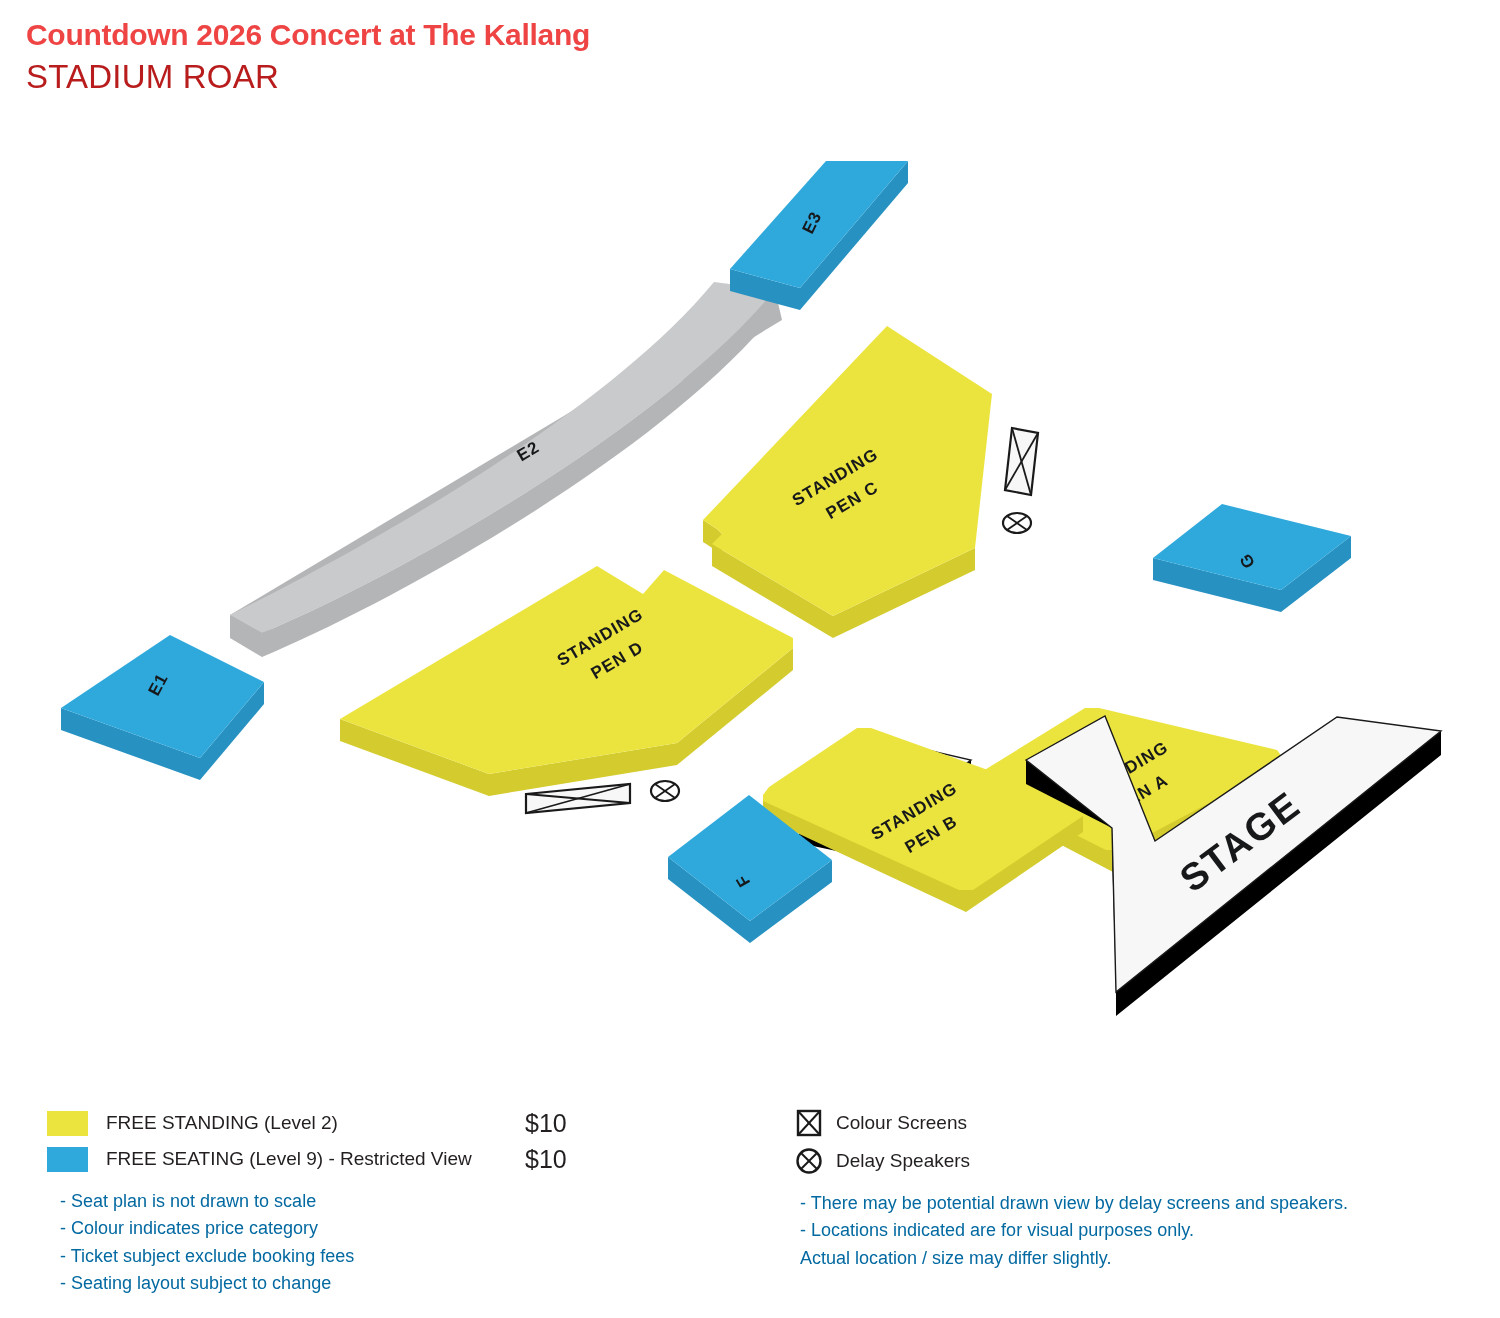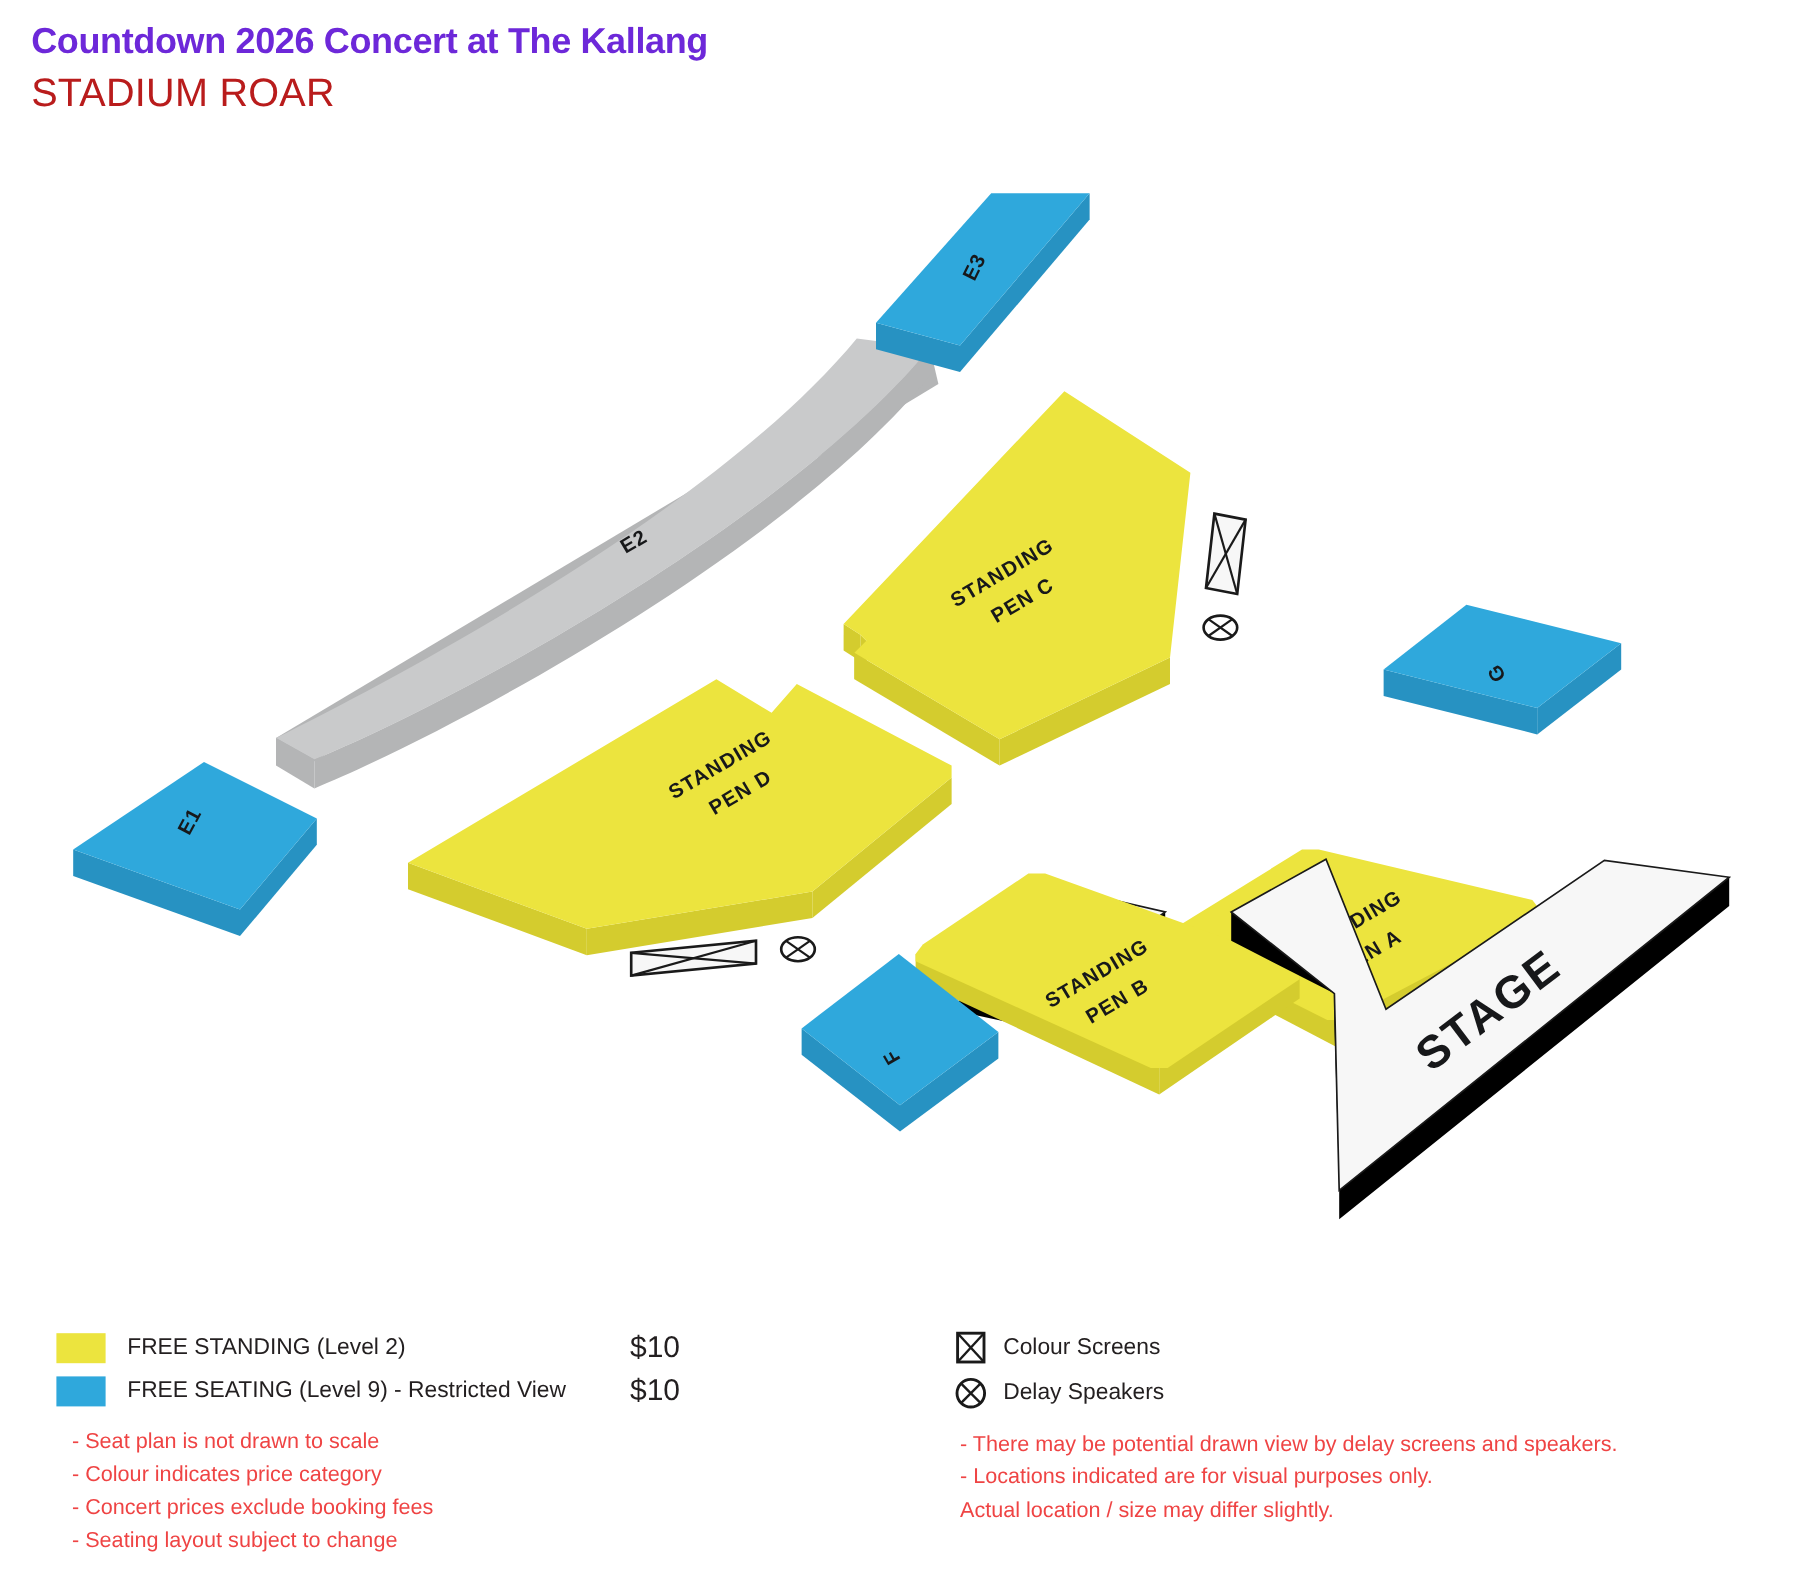--- a/index.html
+++ b/index.html
@@ -19,21 +19,21 @@
   
   #header {
     position: absolute;
     left: 26px;
     top: 16px;
   }
   #event-title {
     font-size: 30px;
     font-weight: bold;
     letter-spacing: -0.3px;
-    color: #6d28d9;
+    color: #ef4444;
     margin: 0;
     line-height: 1.25;
     white-space: nowrap;
   }
   #venue-subtitle {
     font-size: 33px;
     font-weight: normal;
     color: #b91c1c;
     margin: 3px 0 0 0;
     line-height: 1.2;
@@ -109,21 +109,21 @@
     left: 495px;
     white-space: nowrap;
   }
   .lrow-wrap { position: relative; }
 
   .notes {
     margin-top: 14px;
   }
   .note-line {
     font-size: 18px;
-    color: #ef4444;
+    color: #0369a1;
     line-height: 1.52;
     white-space: nowrap;
   }
   #legend-left .note-line { margin-left: 30px; }
   #legend-right .note-line { margin-left: 5px; }
 
   .icon-row {
     display: flex;
     align-items: center;
     height: 30px;
@@ -306,21 +306,21 @@
       <div class="legend-row">
         <span class="swatch blue"></span>
         <span class="legend-text">FREE SEATING (Level 9) - Restricted View</span>
         <span class="legend-price">$10</span>
       </div>
     </div>
 
     <div class="notes">
       <div class="note-line">- Seat plan is not drawn to scale</div>
       <div class="note-line">- Colour indicates price category</div>
-      <div class="note-line">- Concert prices exclude booking fees</div>
+      <div class="note-line">- Ticket subject exclude booking fees</div>
       <div class="note-line">- Seating layout subject to change</div>
     </div>
   </div>
 
   <div id="legend-right">
 
     <div class="icon-row">
       <span class="icon-box">
         <svg width="28" height="28" viewBox="0 0 28 28" xmlns="http://www.w3.org/2000/svg">
           <rect x="3" y="2" width="22" height="24" fill="#ffffff" stroke="#1a1a1a" stroke-width="2.4"></rect>

